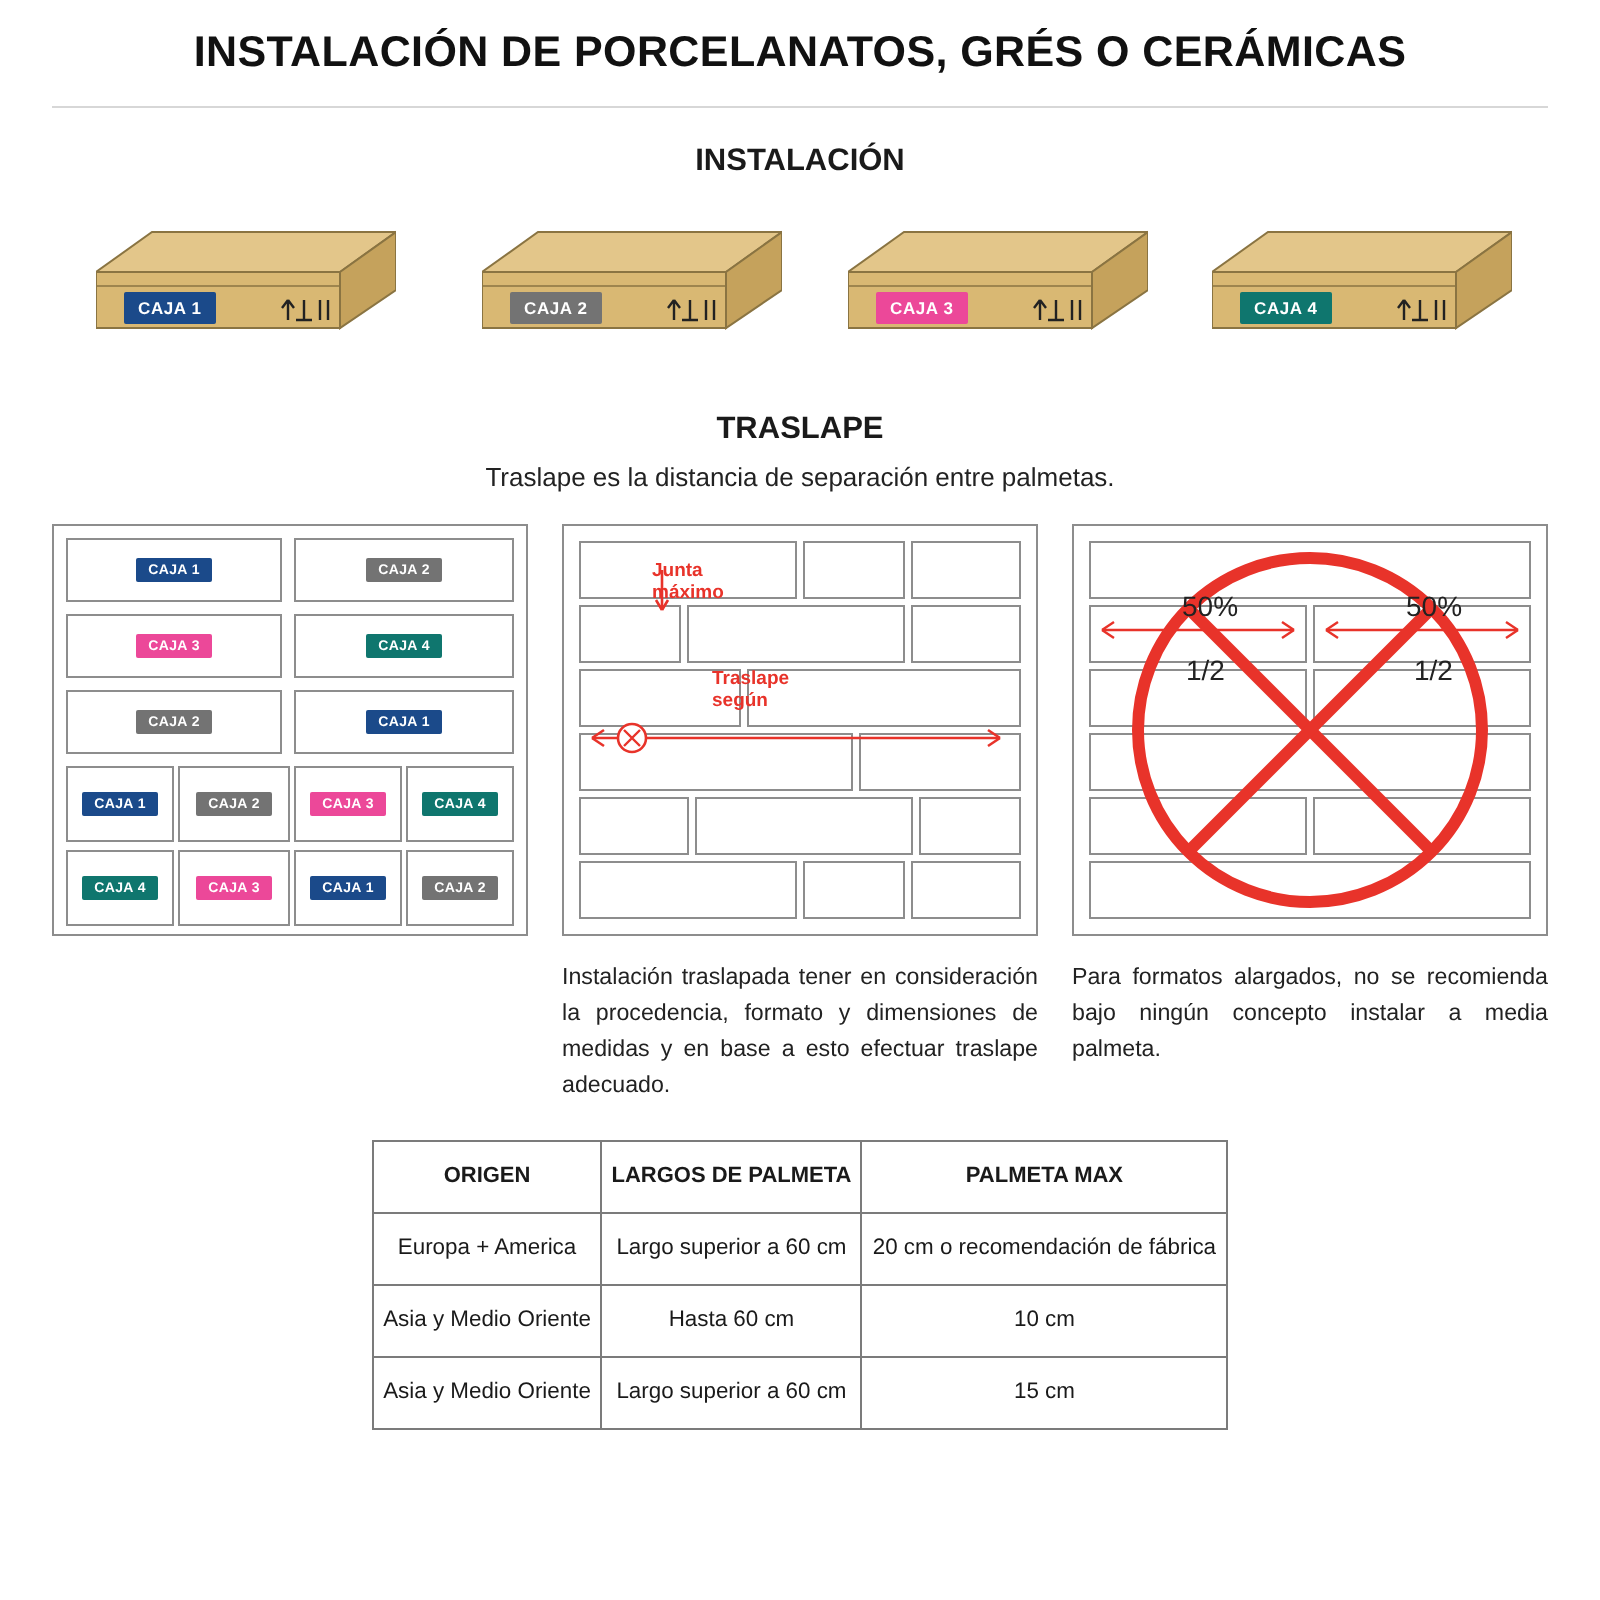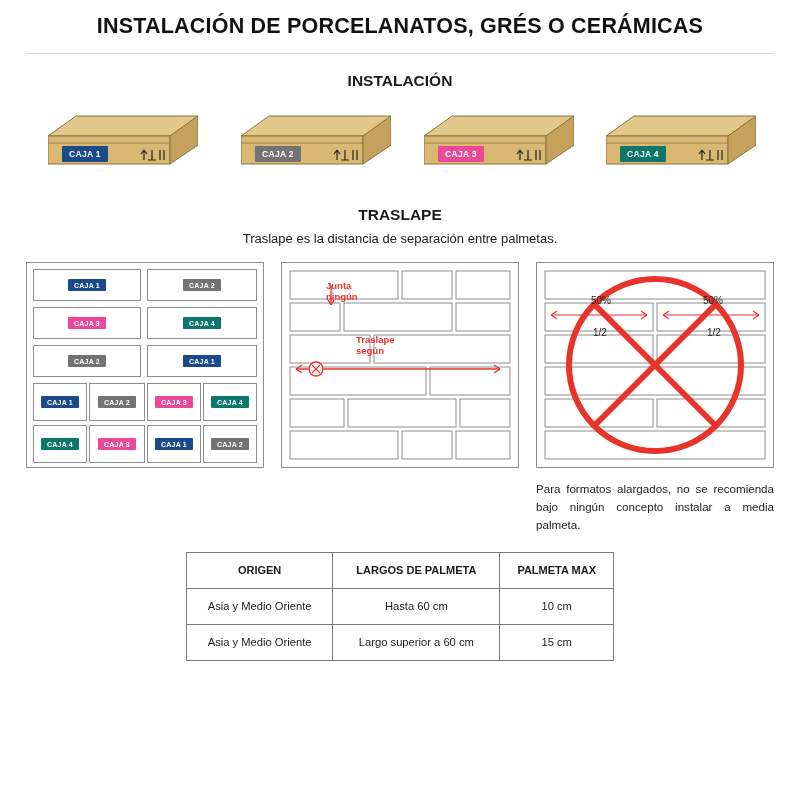--- a/index.html
+++ b/index.html
@@ -106,21 +106,21 @@
     position:absolute;
     color:#e8332a;
     font-size:9.5px;
     font-weight:bold;
     line-height:1.15;
   }
 
   
   .pct{
     position:absolute;
-    font-size:10px;color:#222;
+    font-size:14px;color:#222;
   }
 
   
   .table-wrap{
     margin:18px auto 0 auto;
     width:428px;
   }
   table{
     border-collapse:collapse;
     width:100%;
@@ -298,27 +298,28 @@
           </g>
           <g stroke="#e8332a" stroke-width="1.3" fill="#fff">
             <circle cx="34" cy="106" r="7"></circle>
           </g>
           <g stroke="#e8332a" stroke-width="1.2" fill="none">
             <path d="M30 102 l4 4 l-4 4 M38 102 l-4 4 l4 4"></path>
           </g>
         </svg>
         <div class="ann" style="left:44px;top:18px;">
           <span>Junta</span><br>
-          <span>ningún</span>
+          <span>máximo</span>
         </div>
         <div class="ann" style="left:74px;top:72px;">
           <span>Traslape</span><br>
           <span>según</span>
         </div>
       </div>
+      <div class="panel-text">Instalación traslapada tener en consideración la procedencia, formato y dimensiones de medidas y en base a esto efectuar traslape adecuado.</div>
     </div>
 
     <div class="panel">
       <div class="panel-art">
         <svg width="236" height="204" viewBox="0 0 236 204" style="position:absolute;left:0;top:0;">
           <g stroke="#8d8d8d" stroke-width="1" fill="none">
             <rect x="8" y="8" width="220" height="28"></rect>
             <rect x="8" y="40" width="108" height="28"></rect>
             <rect x="120" y="40" width="108" height="28"></rect>
             <rect x="8" y="72" width="108" height="28"></rect>
@@ -357,20 +358,25 @@
     <table>
       <thead>
         <tr>
           <th>ORIGEN</th>
           <th>LARGOS DE PALMETA</th>
           <th>PALMETA MAX</th>
         </tr>
       </thead>
       <tbody>
         <tr>
+          <td>Europa + America</td>
+          <td>Largo superior a 60 cm</td>
+          <td>20 cm o recomendación de fábrica</td>
+        </tr>
+        <tr>
           <td>Asia y Medio Oriente</td>
           <td>Hasta 60 cm</td>
           <td>10 cm</td>
         </tr>
         <tr>
           <td>Asia y Medio Oriente</td>
           <td>Largo superior a 60 cm</td>
           <td>15 cm</td>
         </tr>
       </tbody>

